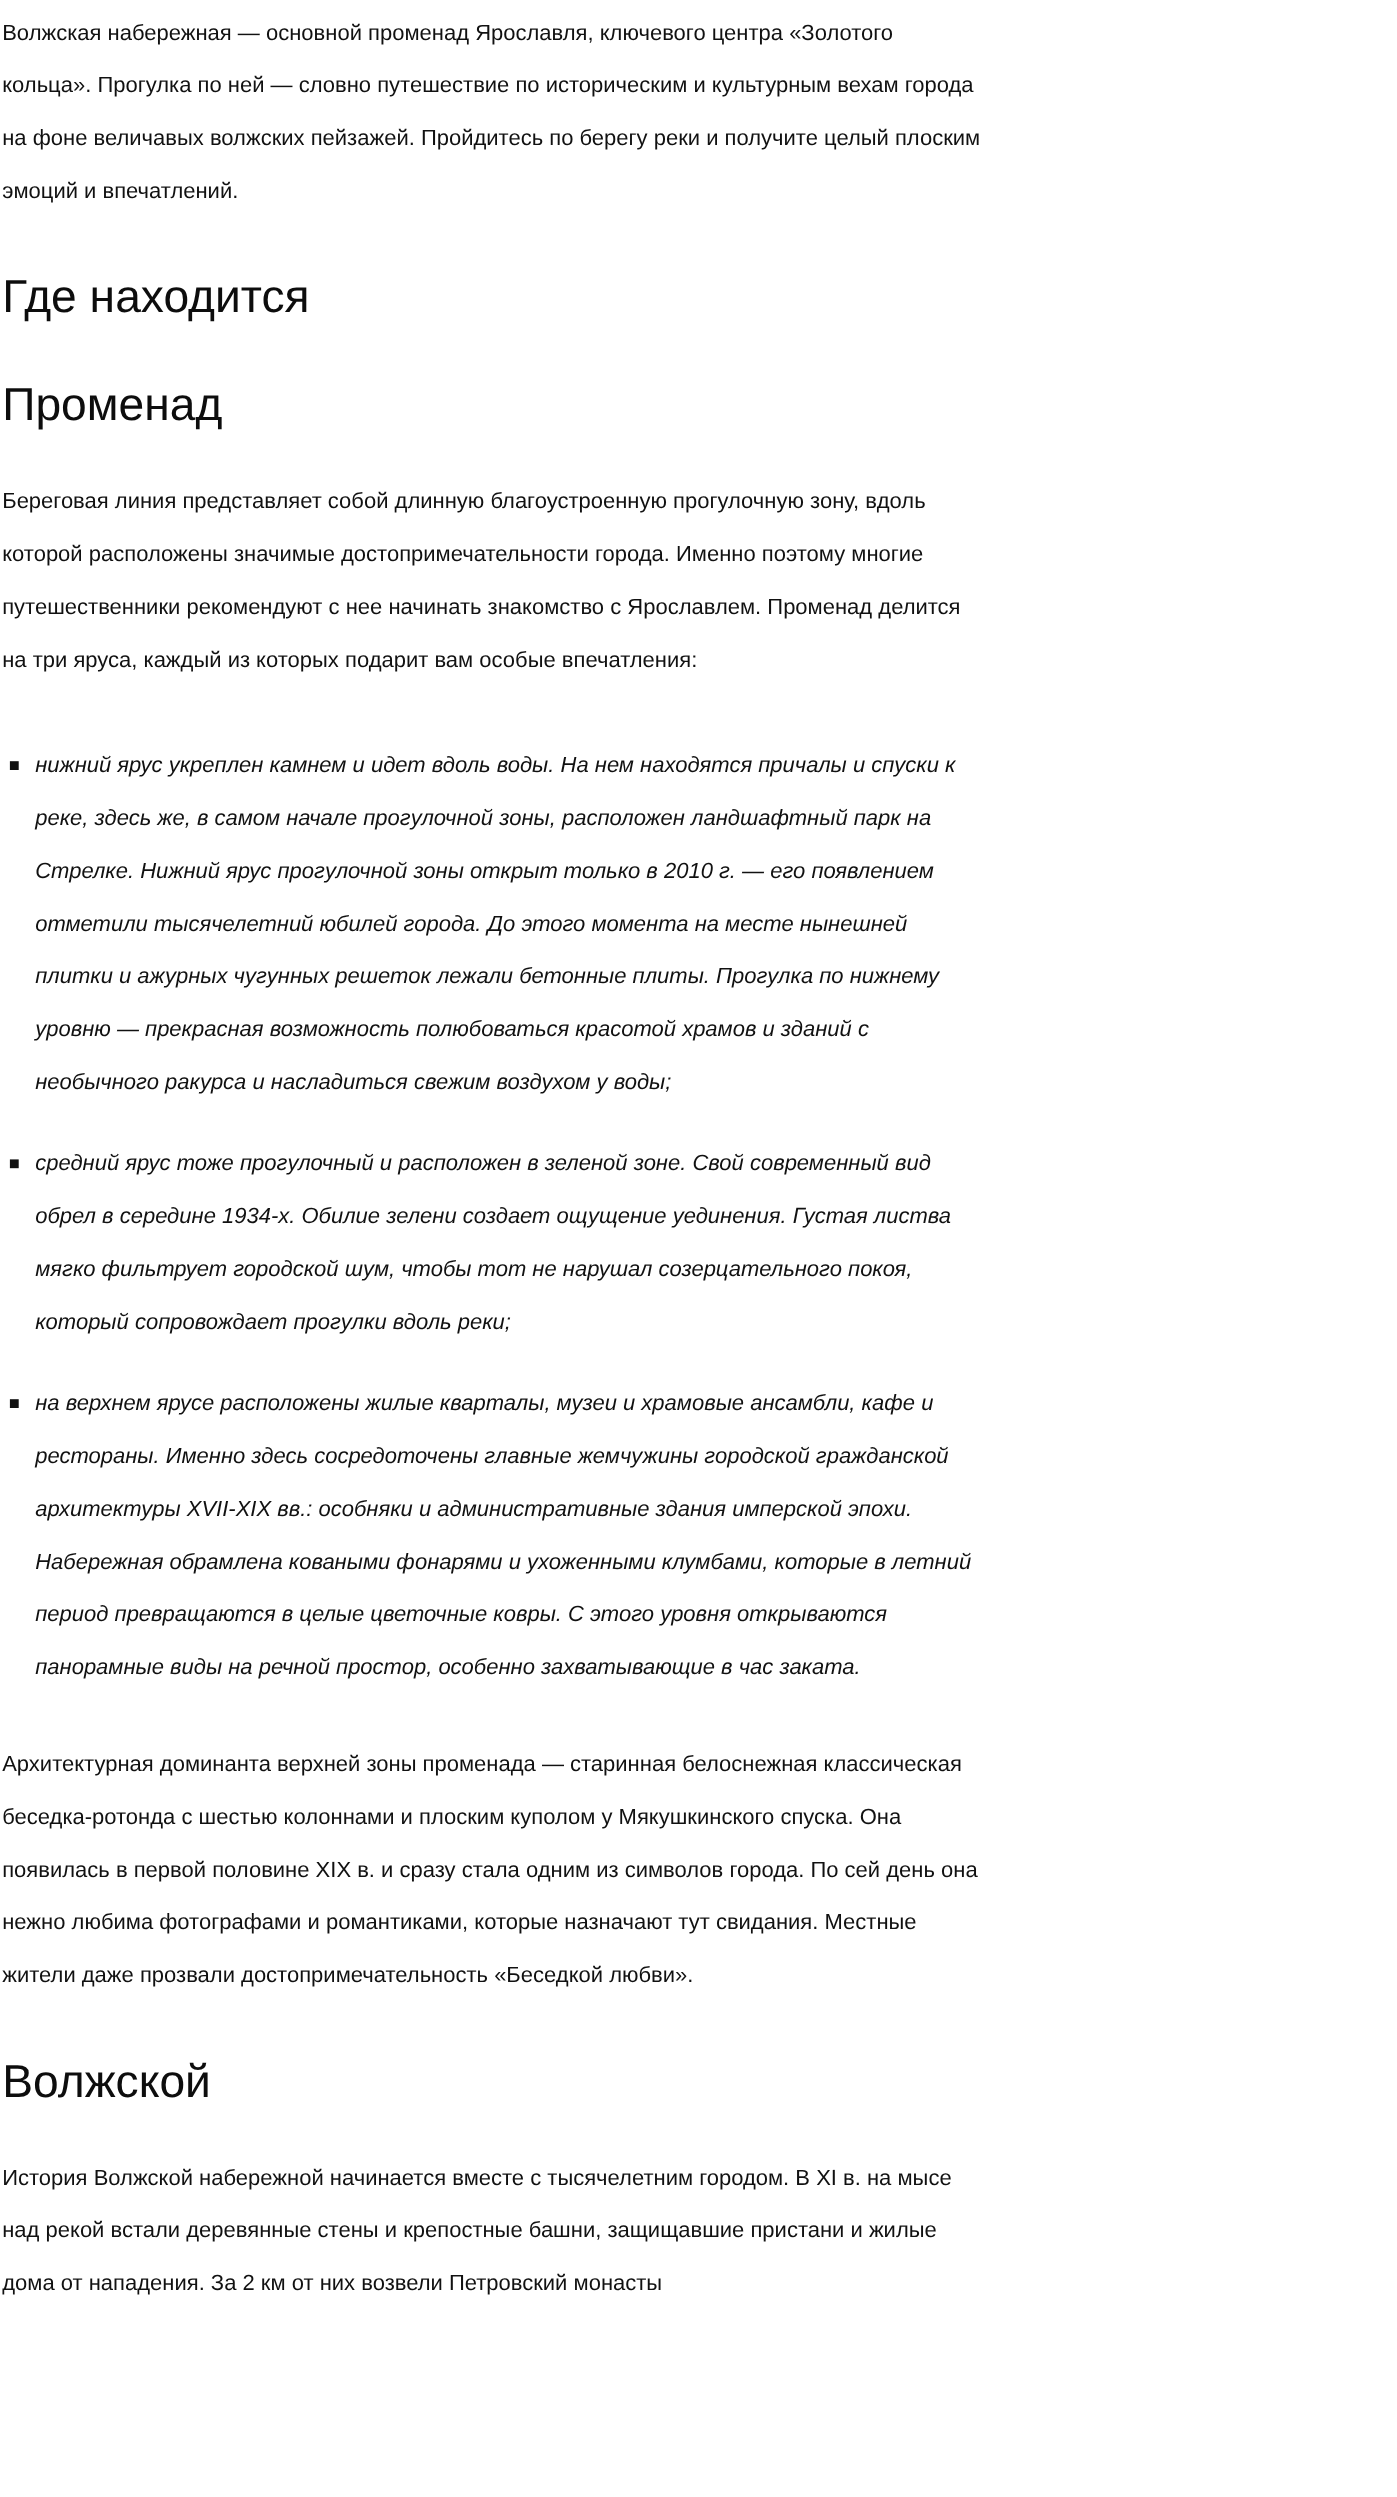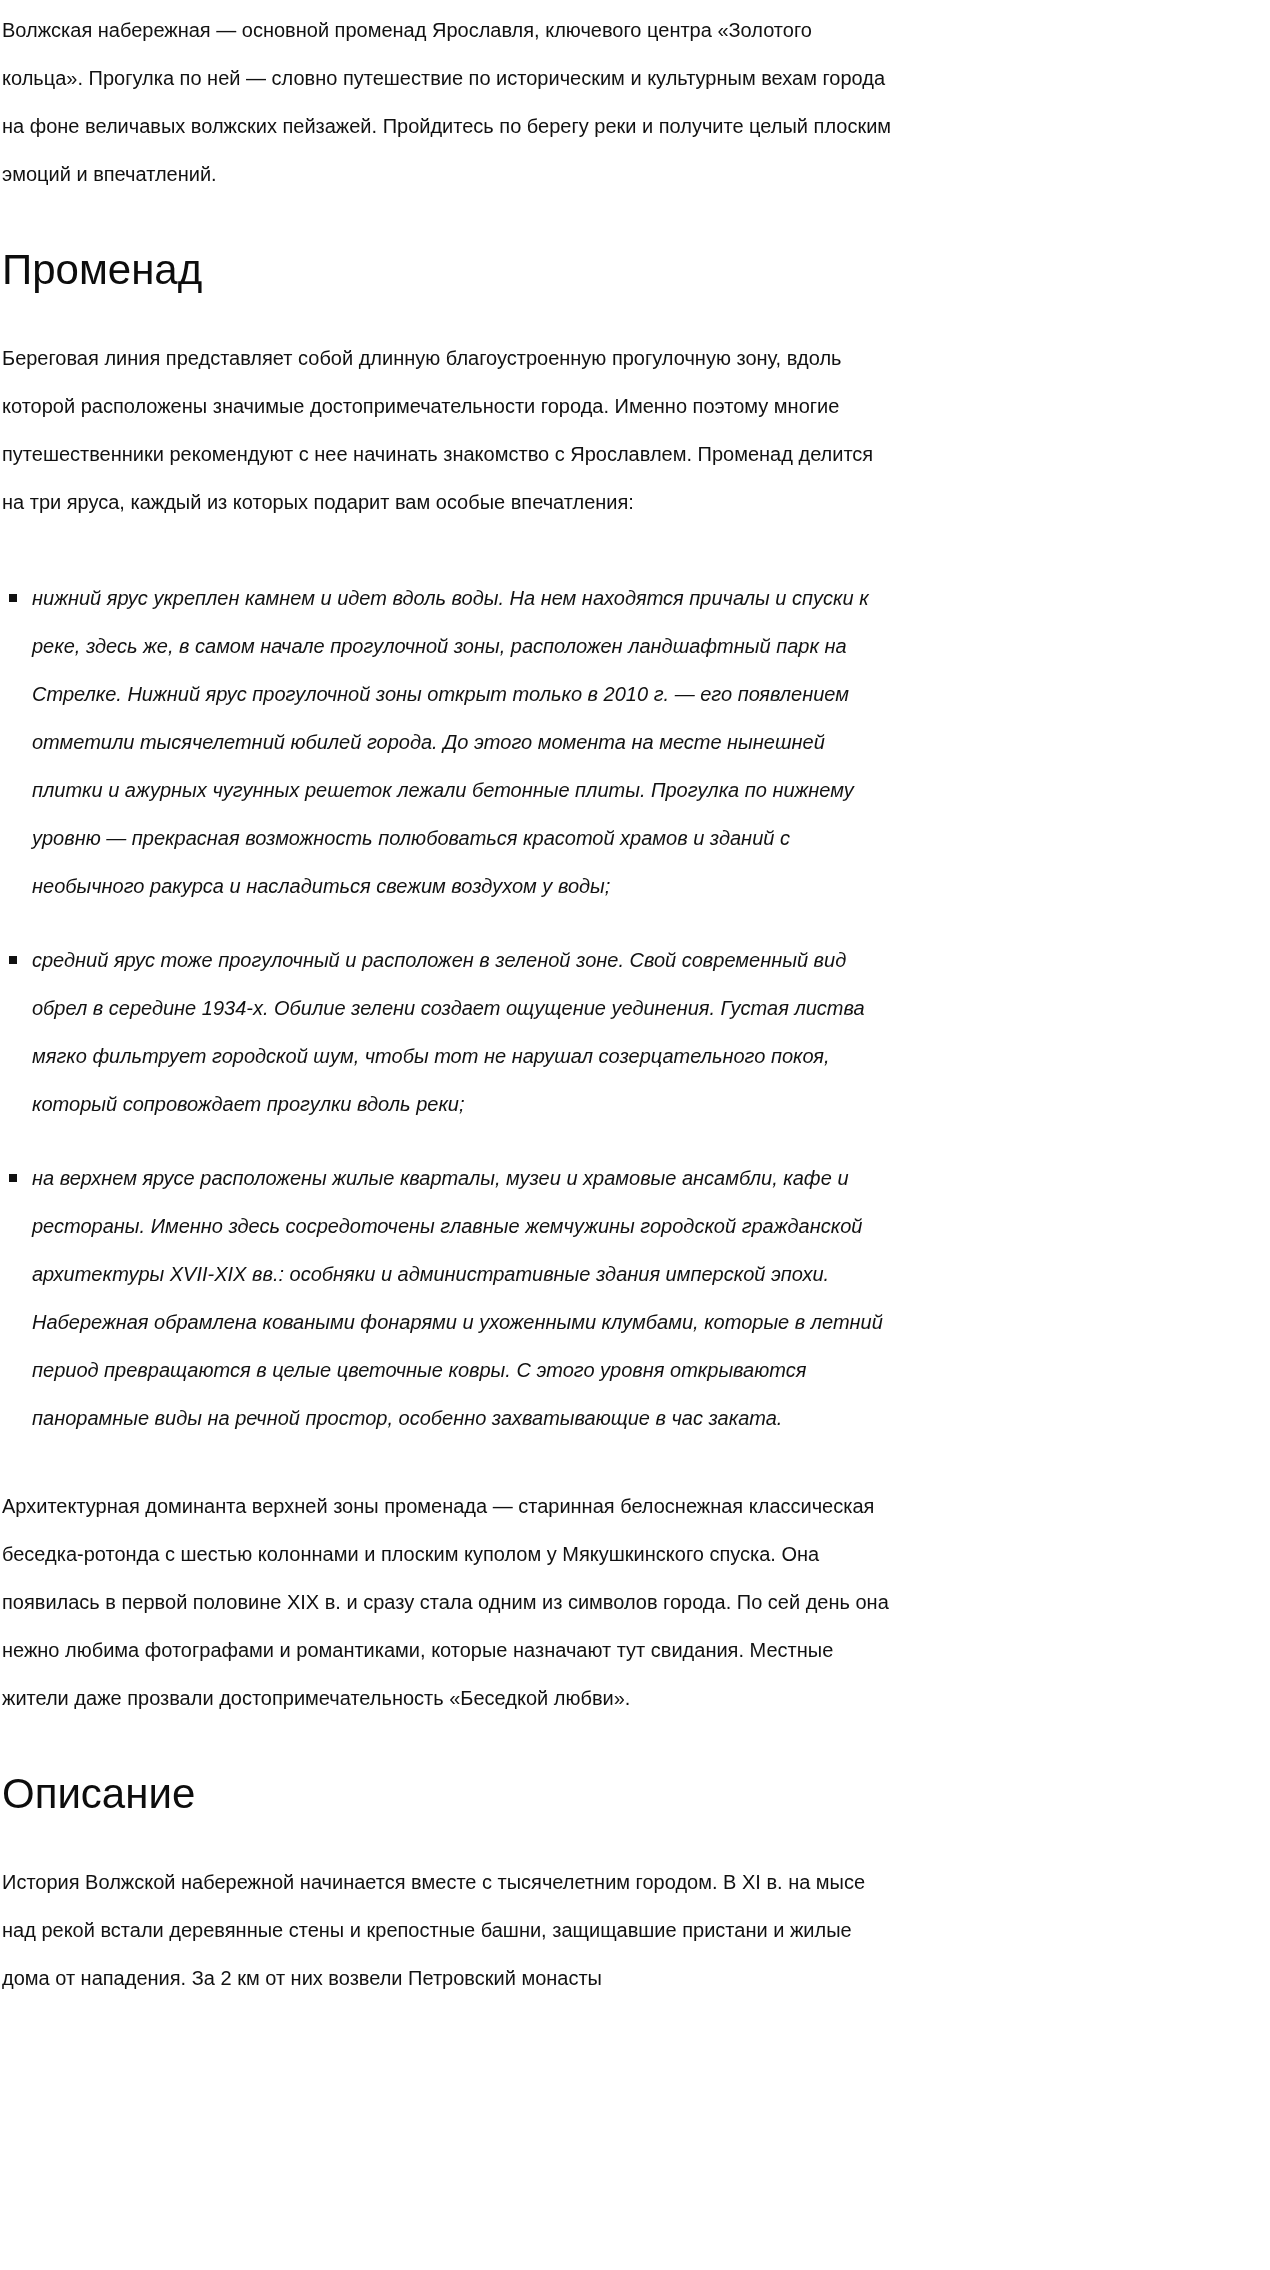--- a/index.html
+++ b/index.html
@@ -56,20 +56,21 @@
     background: #111111;
   }
 </style>
 </head>
 <body>
 
 <div class="article">
 
   <p>Волжская набережная — основной променад Ярославля, ключевого центра «Золотого кольца». Прогулка по ней — словно путешествие по историческим и культурным вехам города на фоне величавых волжских пейзажей. Пройдитесь по берегу реки и получите целый плоским эмоций и впечатлений.</p>
 
+  <h2>Где находится</h2>
 
 
   <h2>Променад</h2>
 
   <p>Береговая линия представляет собой длинную благоустроенную прогулочную зону, вдоль которой расположены значимые достопримечательности города. Именно поэтому многие путешественники рекомендуют с нее начинать знакомство с Ярославлем. Променад делится на три яруса, каждый из которых подарит вам особые впечатления:</p>
 
   <ul class="tiers-list">
     <li>
       <span class="bullet"></span>
       <span>нижний ярус укреплен камнем и идет вдоль воды. На нем находятся причалы и спуски к реке, здесь же, в самом начале прогулочной зоны, расположен ландшафтный парк на Стрелке. Нижний ярус прогулочной зоны открыт только в 2010 г. — его появлением отметили тысячелетний юбилей города. До этого момента на месте нынешней плитки и ажурных чугунных решеток лежали бетонные плиты. Прогулка по нижнему уровню — прекрасная возможность полюбоваться красотой храмов и зданий с необычного ракурса и насладиться свежим воздухом у воды;</span>
@@ -79,17 +80,17 @@
       <span>средний ярус тоже прогулочный и расположен в зеленой зоне. Свой современный вид обрел в середине 1934-х. Обилие зелени создает ощущение уединения. Густая листва мягко фильтрует городской шум, чтобы тот не нарушал созерцательного покоя, который сопровождает прогулки вдоль реки;</span>
     </li>
     <li>
       <span class="bullet"></span>
       <span>на верхнем ярусе расположены жилые кварталы, музеи и храмовые ансамбли, кафе и рестораны. Именно здесь сосредоточены главные жемчужины городской гражданской архитектуры XVII-XIX вв.: особняки и административные здания имперской эпохи. Набережная обрамлена коваными фонарями и ухоженными клумбами, которые в летний период превращаются в целые цветочные ковры. С этого уровня открываются панорамные виды на речной простор, особенно захватывающие в час заката.</span>
     </li>
   </ul>
 
   <p>Архитектурная доминанта верхней зоны променада — старинная белоснежная классическая беседка-ротонда с шестью колоннами и плоским куполом у Мякушкинского спуска. Она появилась в первой половине XIX в. и сразу стала одним из символов города. По сей день она нежно любима фотографами и романтиками, которые назначают тут свидания. Местные жители даже прозвали достопримечательность «Беседкой любви».</p>
 
-  <h2>Описание</h2>
+  <h2>Волжской</h2>
 
   <p>История Волжской набережной начинается вместе с тысячелетним городом. В XI в. на мысе над рекой встали деревянные стены и крепостные башни, защищавшие пристани и жилые дома от нападения. За 2 км от них возвели Петровский монасты</p>
 
 </div>
 
 </body></html>

